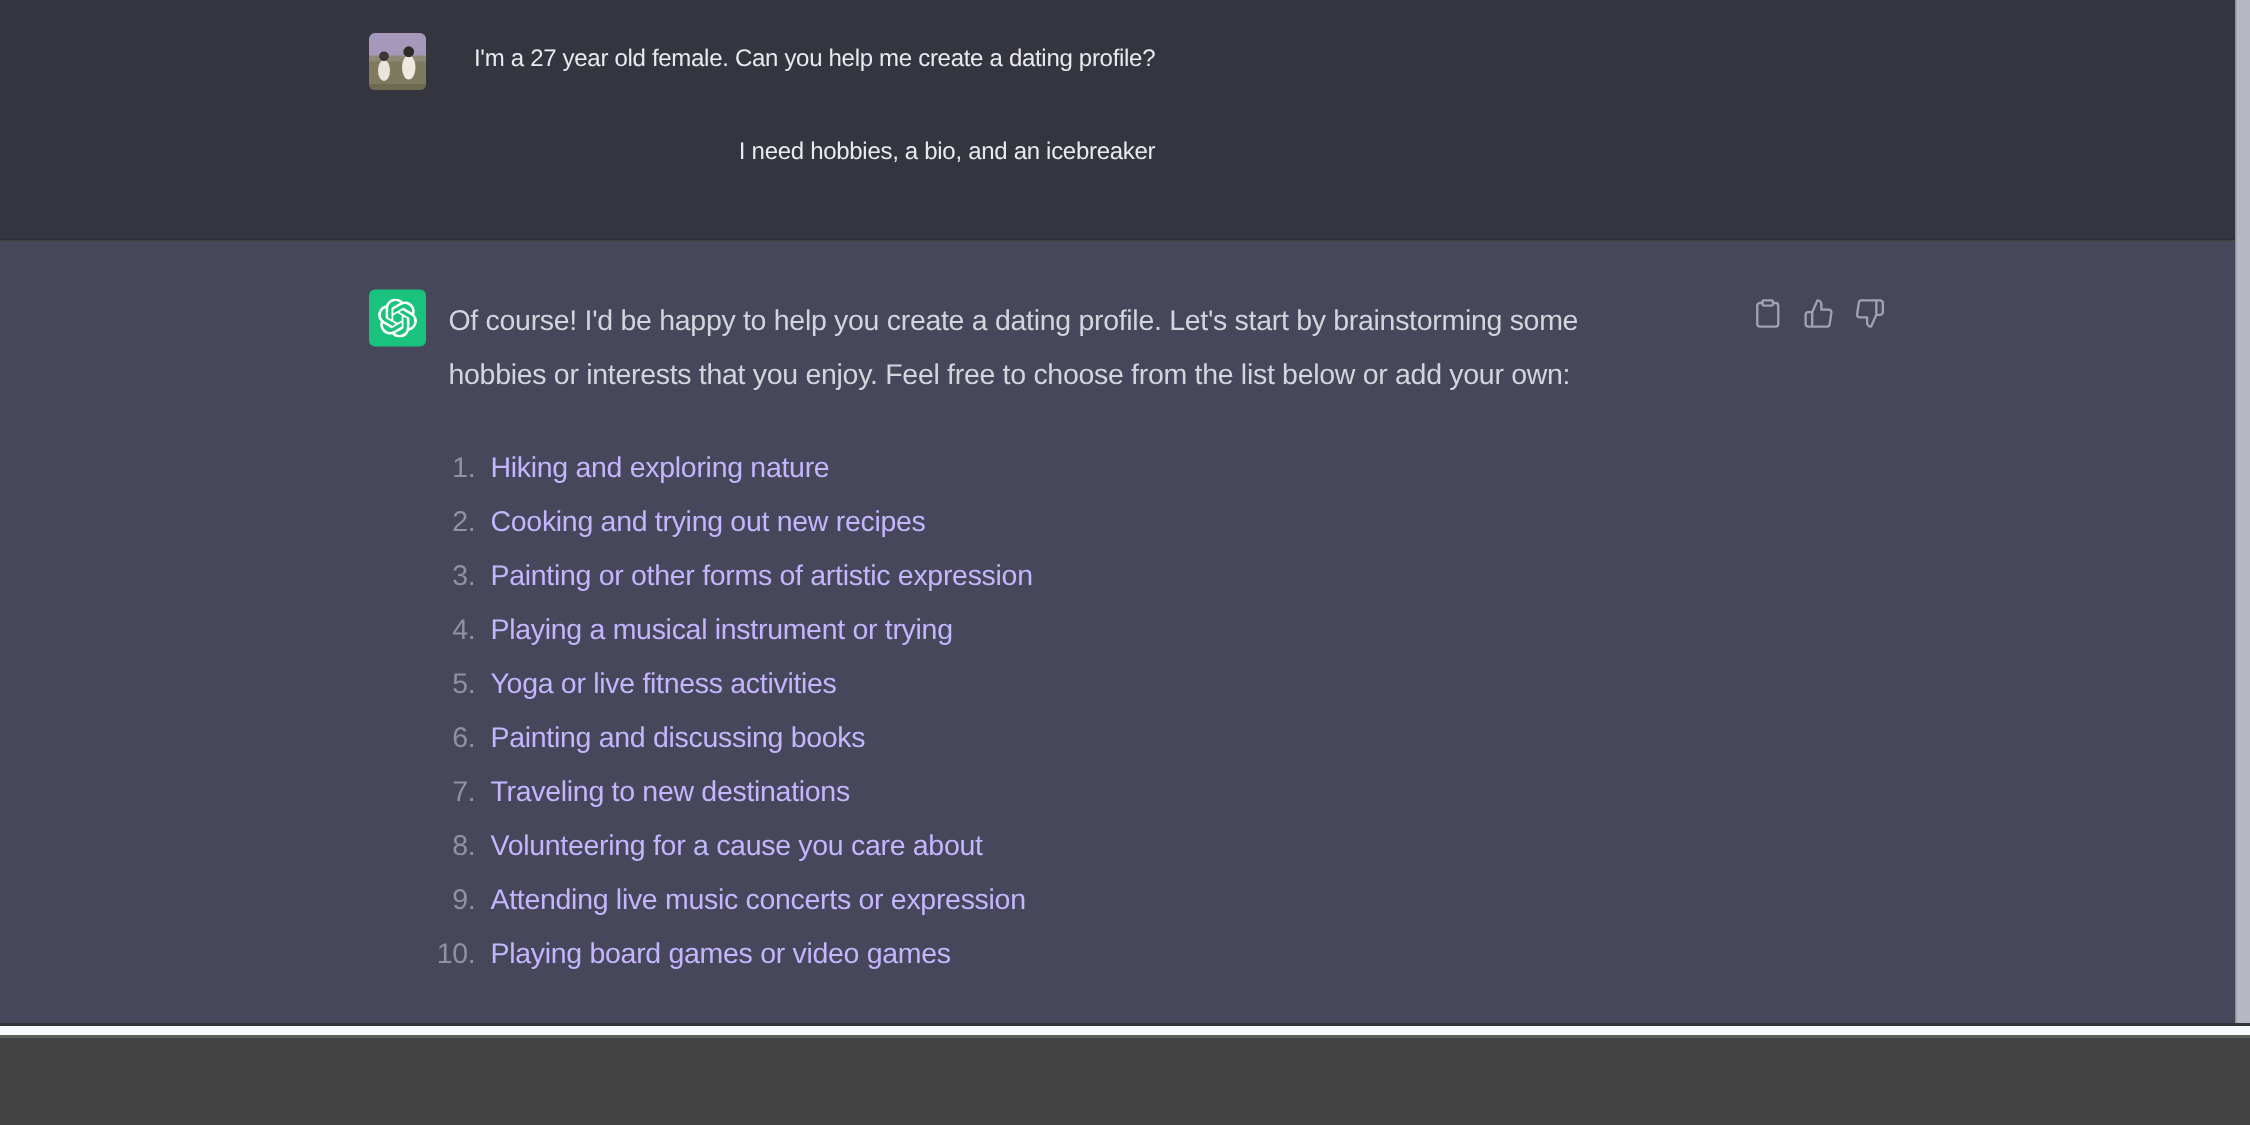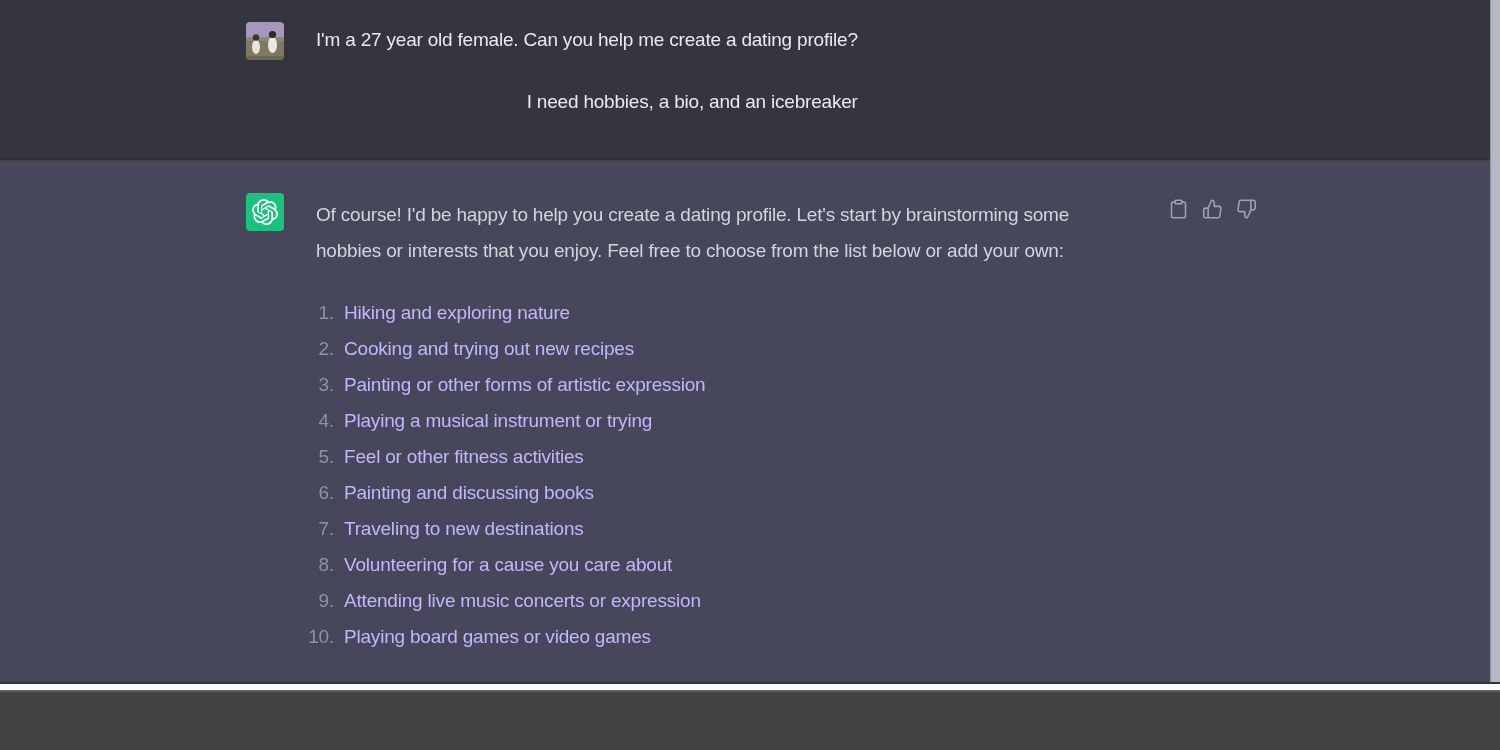--- a/index.html
+++ b/index.html
@@ -29,37 +29,37 @@
   }
   .avatar {
     width: 38px; height: 38px;
     border-radius: 4px;
     overflow: hidden;
     flex: 0 0 38px;
   }
   .avatar svg { display: block; }
   .user-text {
     color: #E9EAEF;
-    font-size: 19px;
+    font-size: 16px;
     line-height: 36px;
     letter-spacing: -0.2px;
   }
   .user-text .para2 { margin-top: 26px; text-align: right; }
 
   
   .row-assistant {
     position: absolute;
     left: 0; top: 161px;
     width: 1500px; height: 521px;
     background: #46475A;
   }
   .row-assistant .row-inner {
     display: flex;
     padding: 32px 0 0 246px;
-    gap: 32px;
+    gap: 15px;
   }
   .bot-logo {
     width: 38px; height: 38px;
     border-radius: 4px;
     background: #19C37D;
     flex: 0 0 38px;
     display: flex;
     align-items: center;
     justify-content: center;
   }
@@ -187,21 +187,21 @@
           <li>
             <span class="num">3.</span>
             <span class="txt">Painting or other forms of artistic expression</span>
           </li>
           <li>
             <span class="num">4.</span>
             <span class="txt">Playing a musical instrument or trying</span>
           </li>
           <li>
             <span class="num">5.</span>
-            <span class="txt">Feel or other fitness activities</span>
+            <span class="txt">Yoga or live fitness activities</span>
           </li>
           <li>
             <span class="num">6.</span>
             <span class="txt">Painting and discussing books</span>
           </li>
           <li>
             <span class="num">7.</span>
             <span class="txt">Traveling to new destinations</span>
           </li>
           <li>

